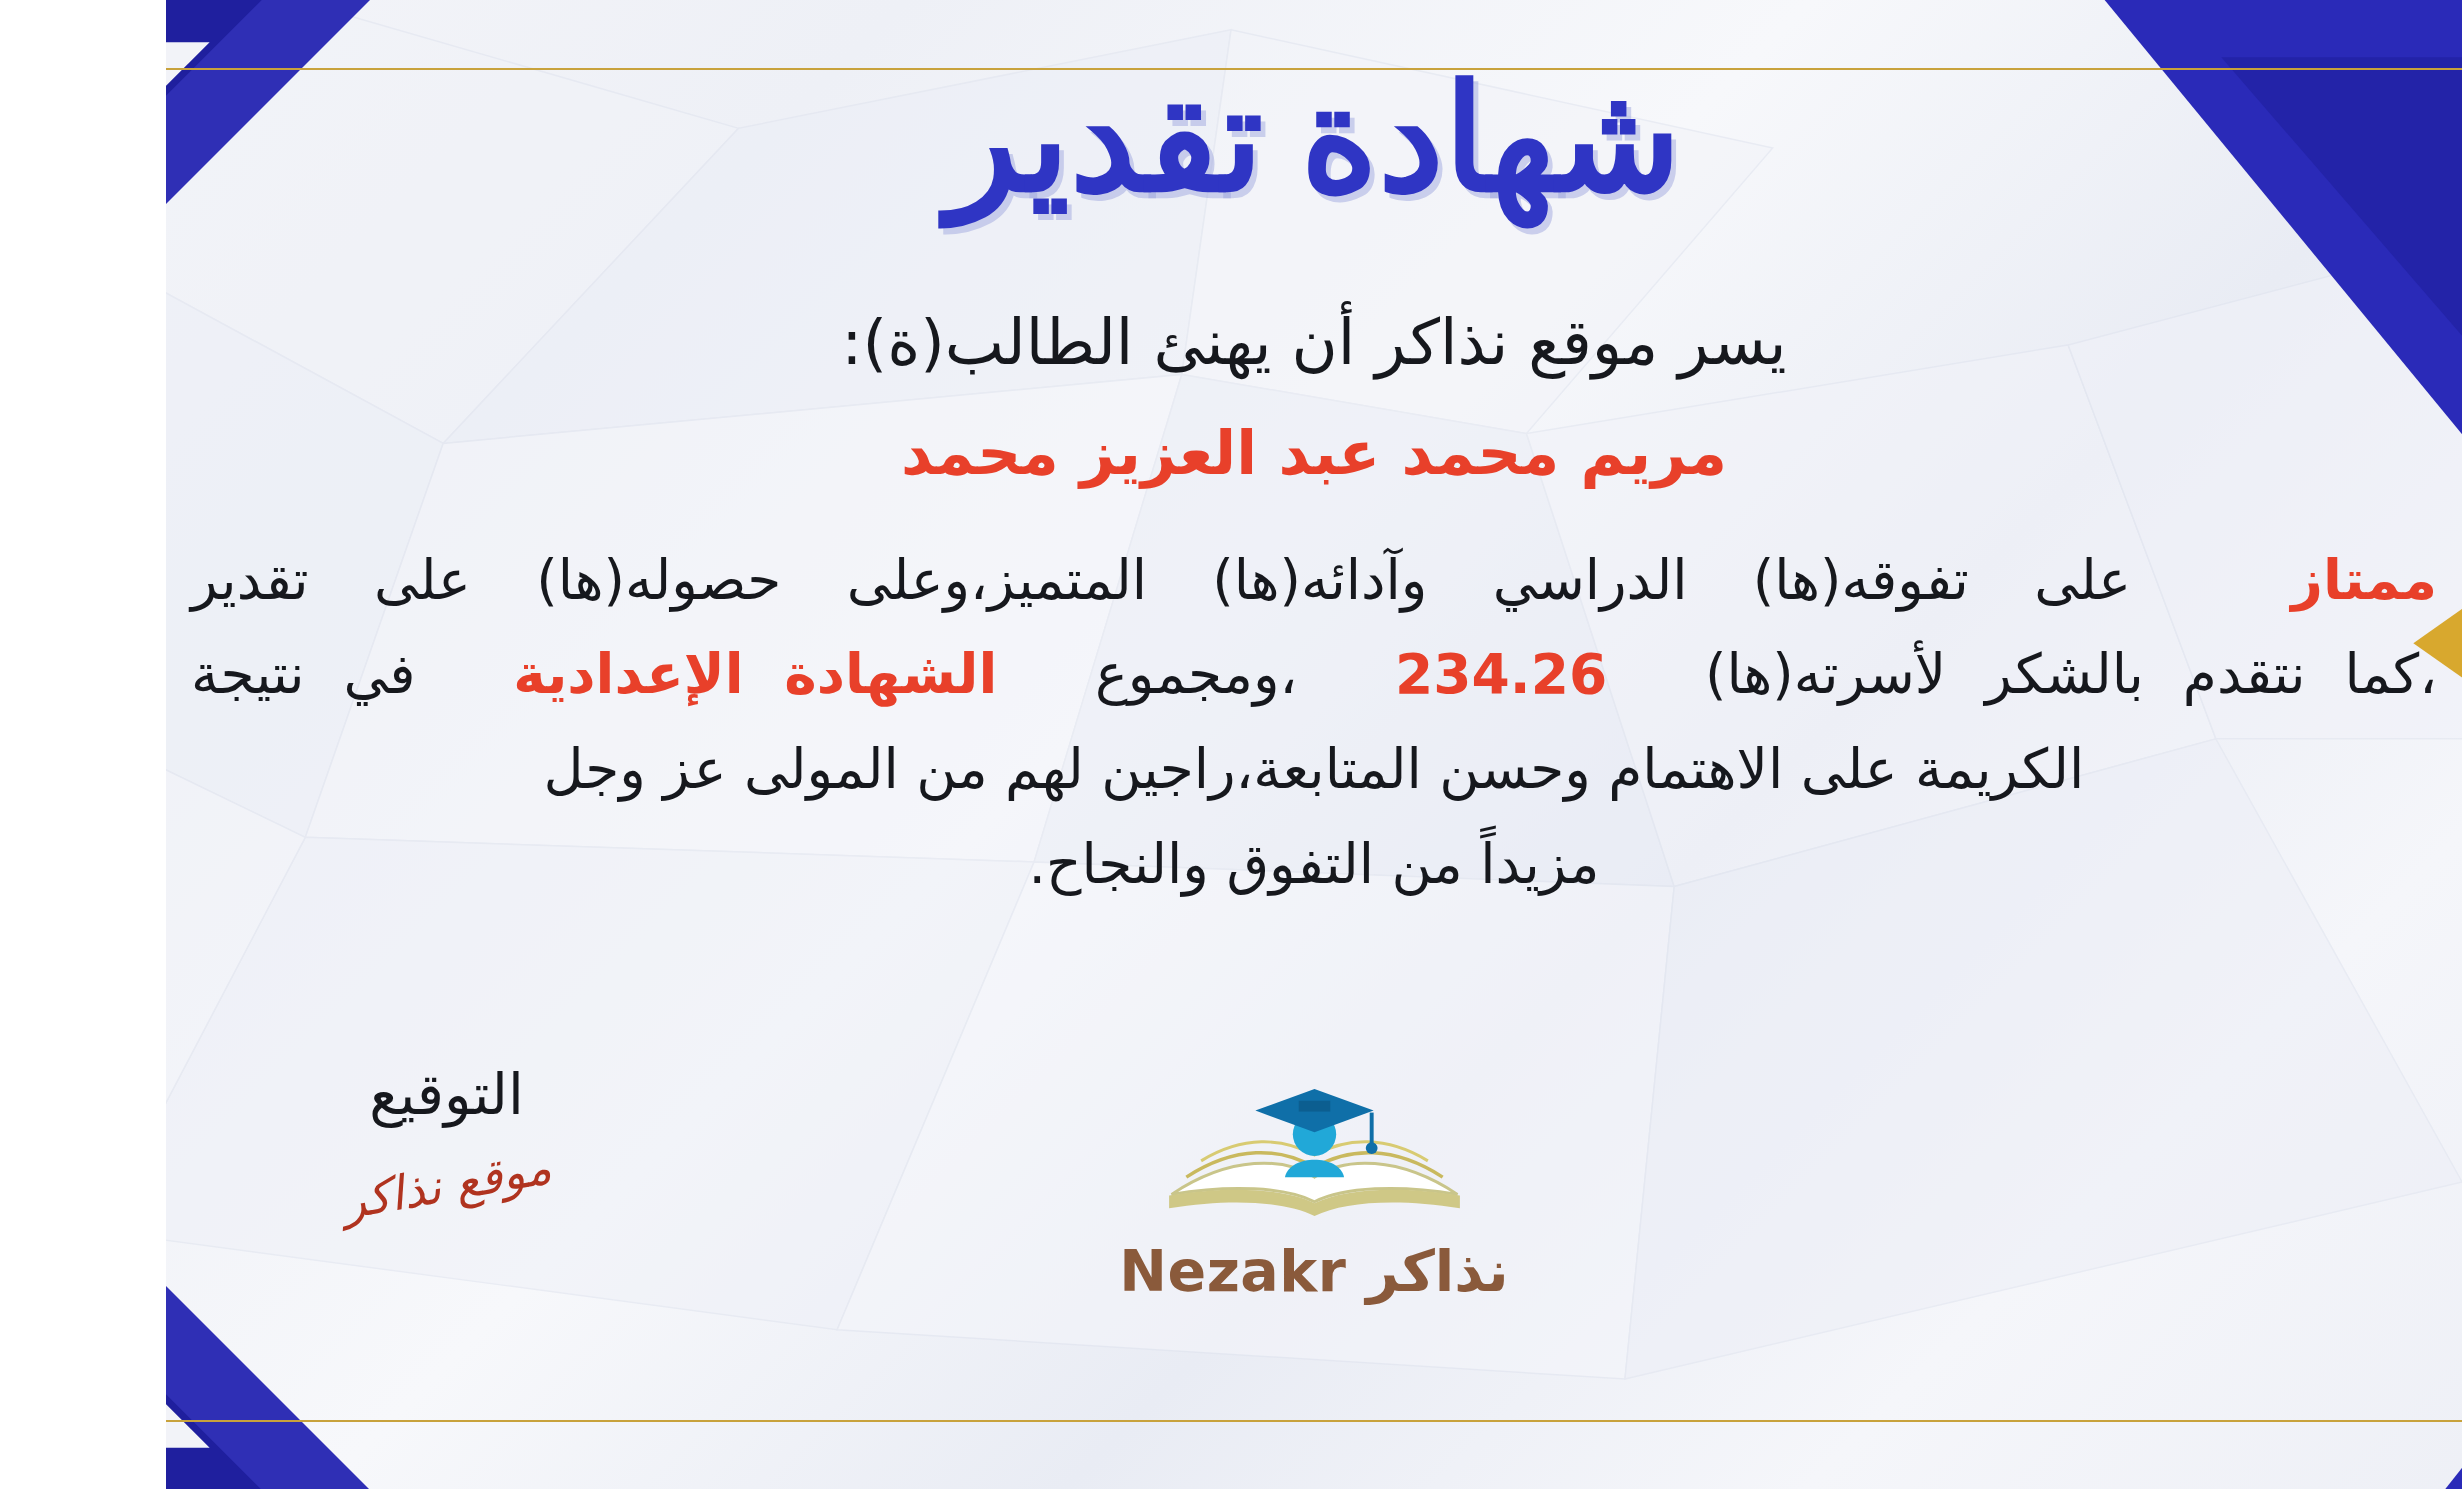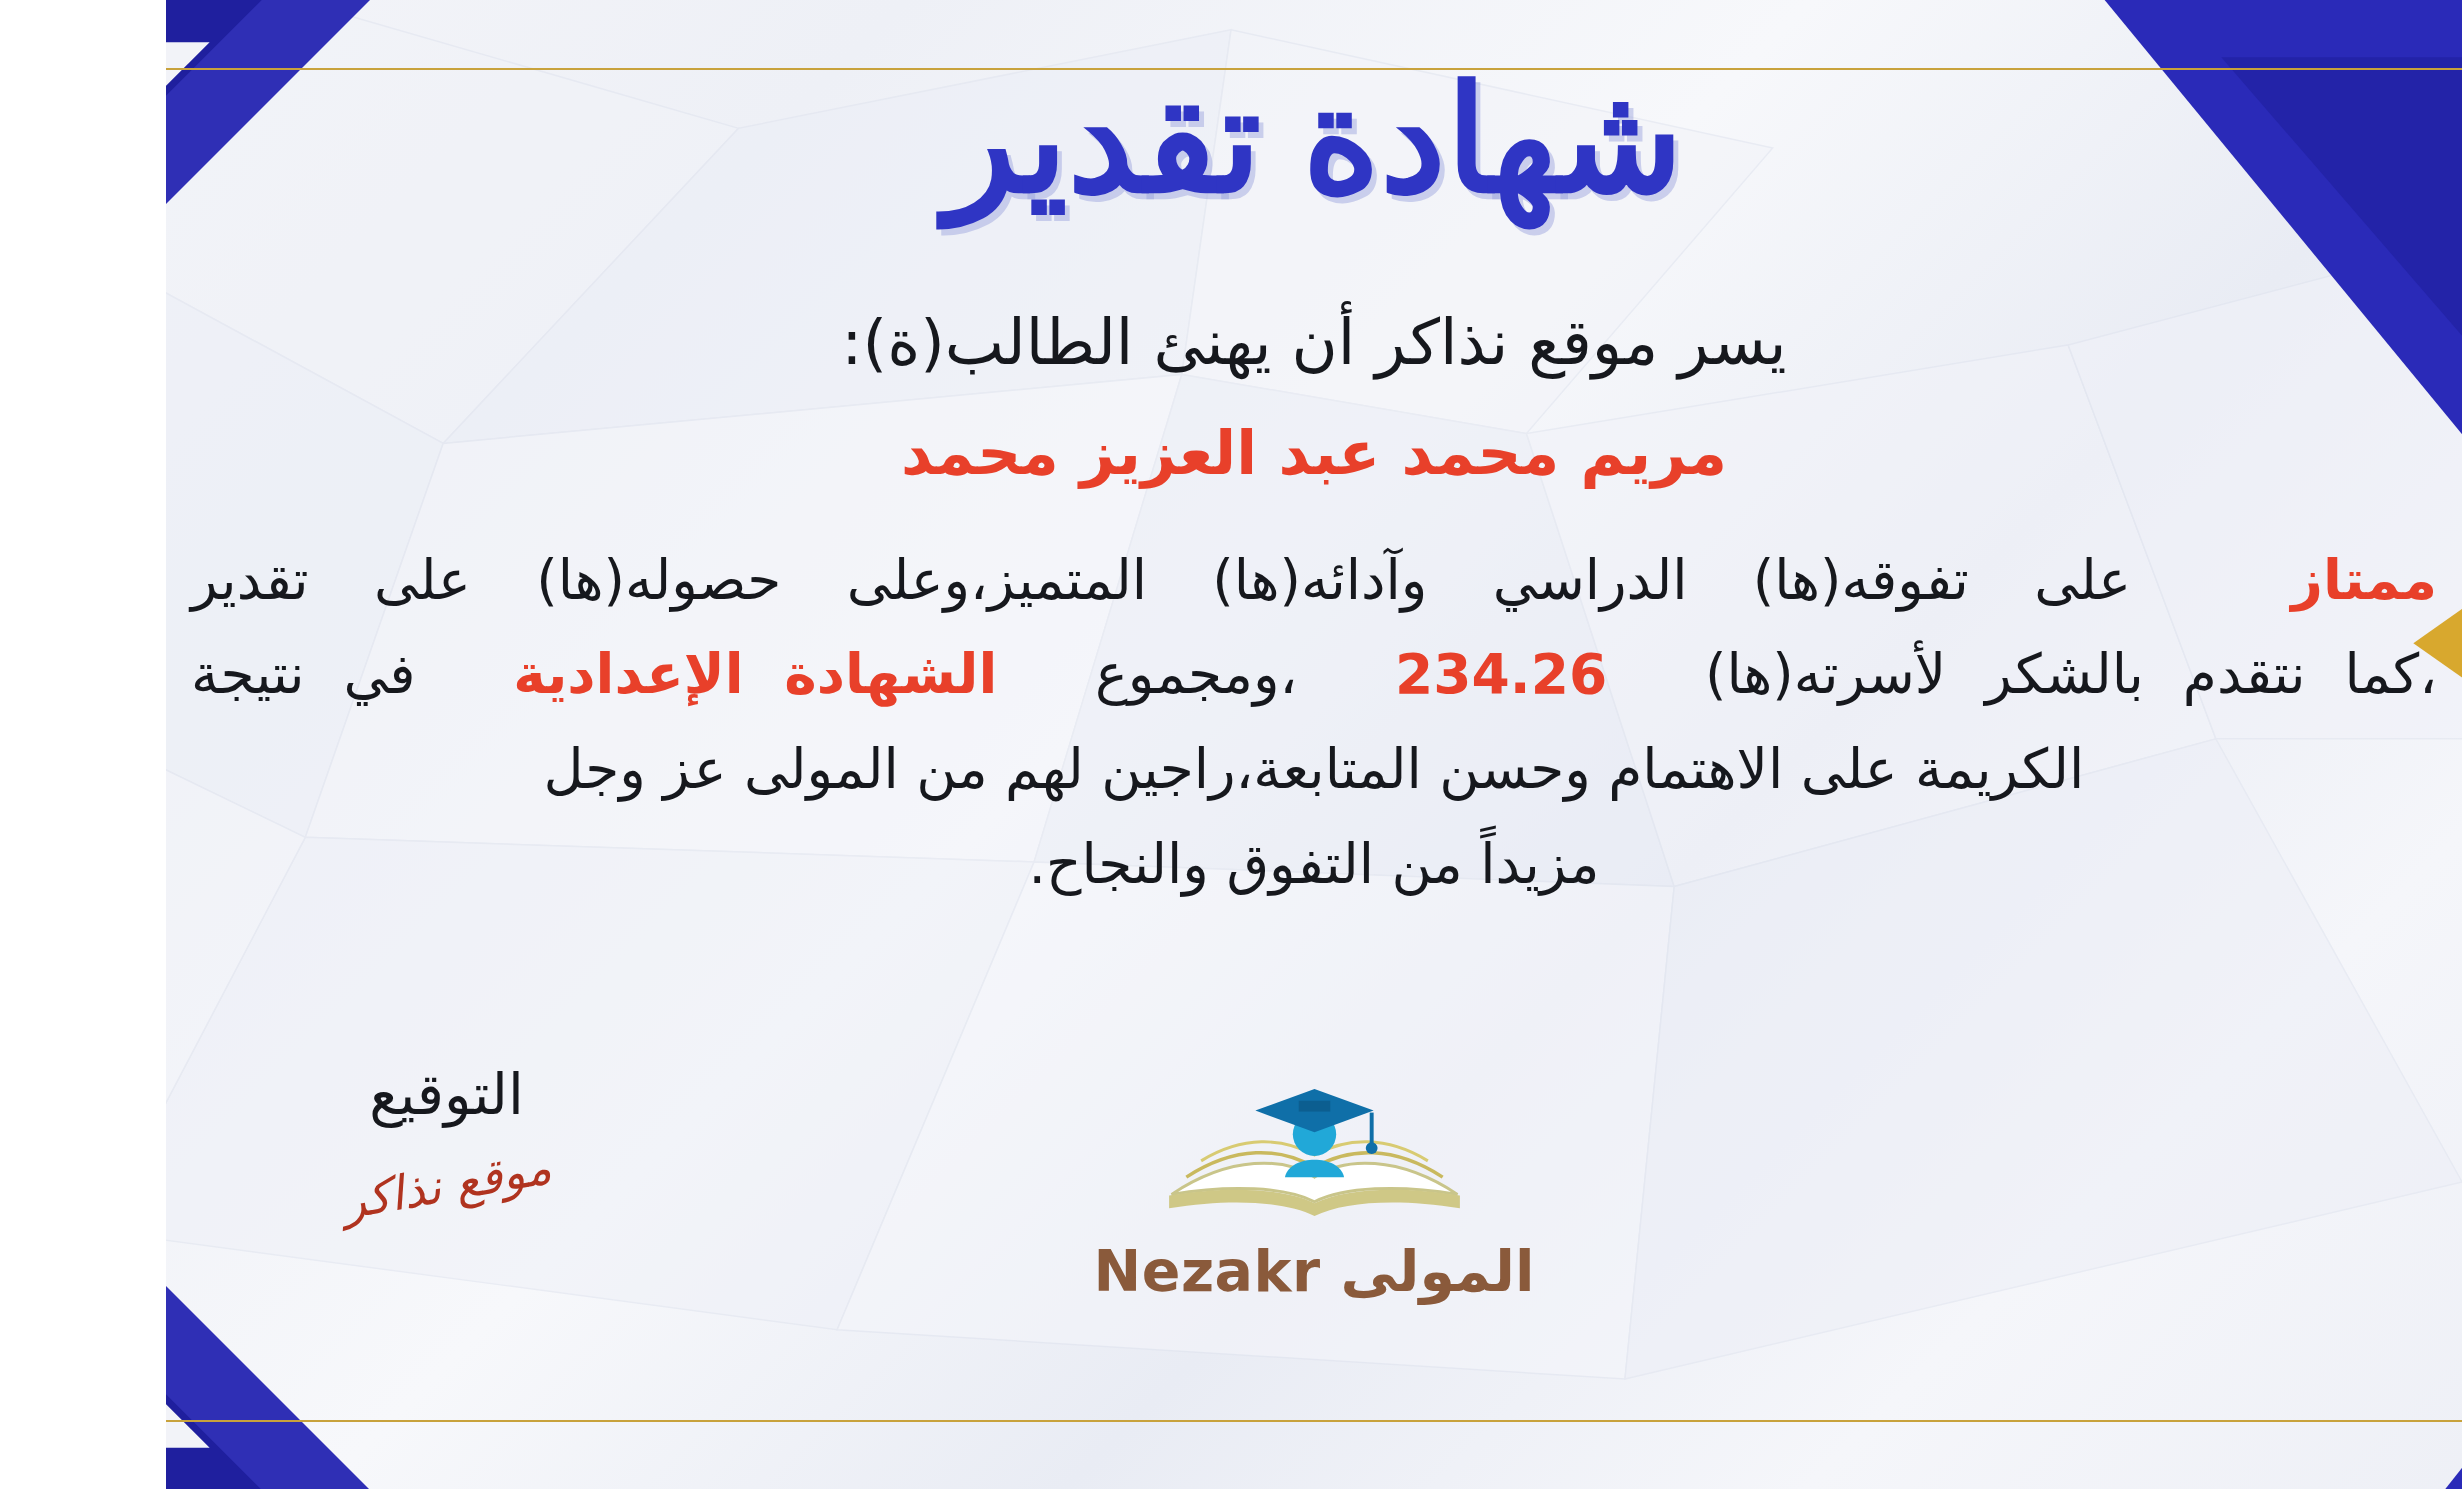--- a/index.html
+++ b/index.html
@@ -60,21 +60,21 @@
     top: 0; left: 0;
     width: 2628px;
     height: 1490px;
     display: flex;
     flex-direction: column;
     align-items: center;
   }
 
   .title {
     margin-top: 59px;
-    font-family: Liberation Sans, sans-serif;
+    font-family: Liberation Serif, serif;
     font-size: 148px;
     font-weight: bold;
     color: #2f35c4;
     letter-spacing: -3px;
     text-shadow: 4.9px 5.9px 0 rgba(150,160,220,0.45);
     line-height: 1.1;
     direction: rtl;
   }
 
   .greeting {
@@ -281,18 +281,18 @@
         <path d="M55 252 C 180 232, 290 238, 350 268 C 410 238, 520 232, 645 252 L 645 278 C 520 258, 410 264, 350 294 C 290 264, 180 258, 55 278 Z" fill="#cfc886"></path>
 
         <circle cx="350" cy="128" r="44" fill="#21a8d8"></circle>
         <path d="M290 215 C 300 168, 400 168, 410 215 Z" fill="#21a8d8"></path>
 
         <polygon points="350,36 470,80 350,124 230,80" fill="#0f6fa8"></polygon>
         <rect x="318" y="60" width="64" height="22" fill="#0c5e90"></rect>
         <path d="M466 84 L 466 150" stroke="#0f6fa8" stroke-width="8" fill="none"></path>
         <circle cx="466" cy="156" r="12" fill="#0f6fa8"></circle>
       </svg>
-      <div class="logo-text">المولى Nezakr</div>
+      <div class="logo-text">نذاكر Nezakr</div>
     </div>
 
   </div>
 </div>
 
 
 </body></html>

